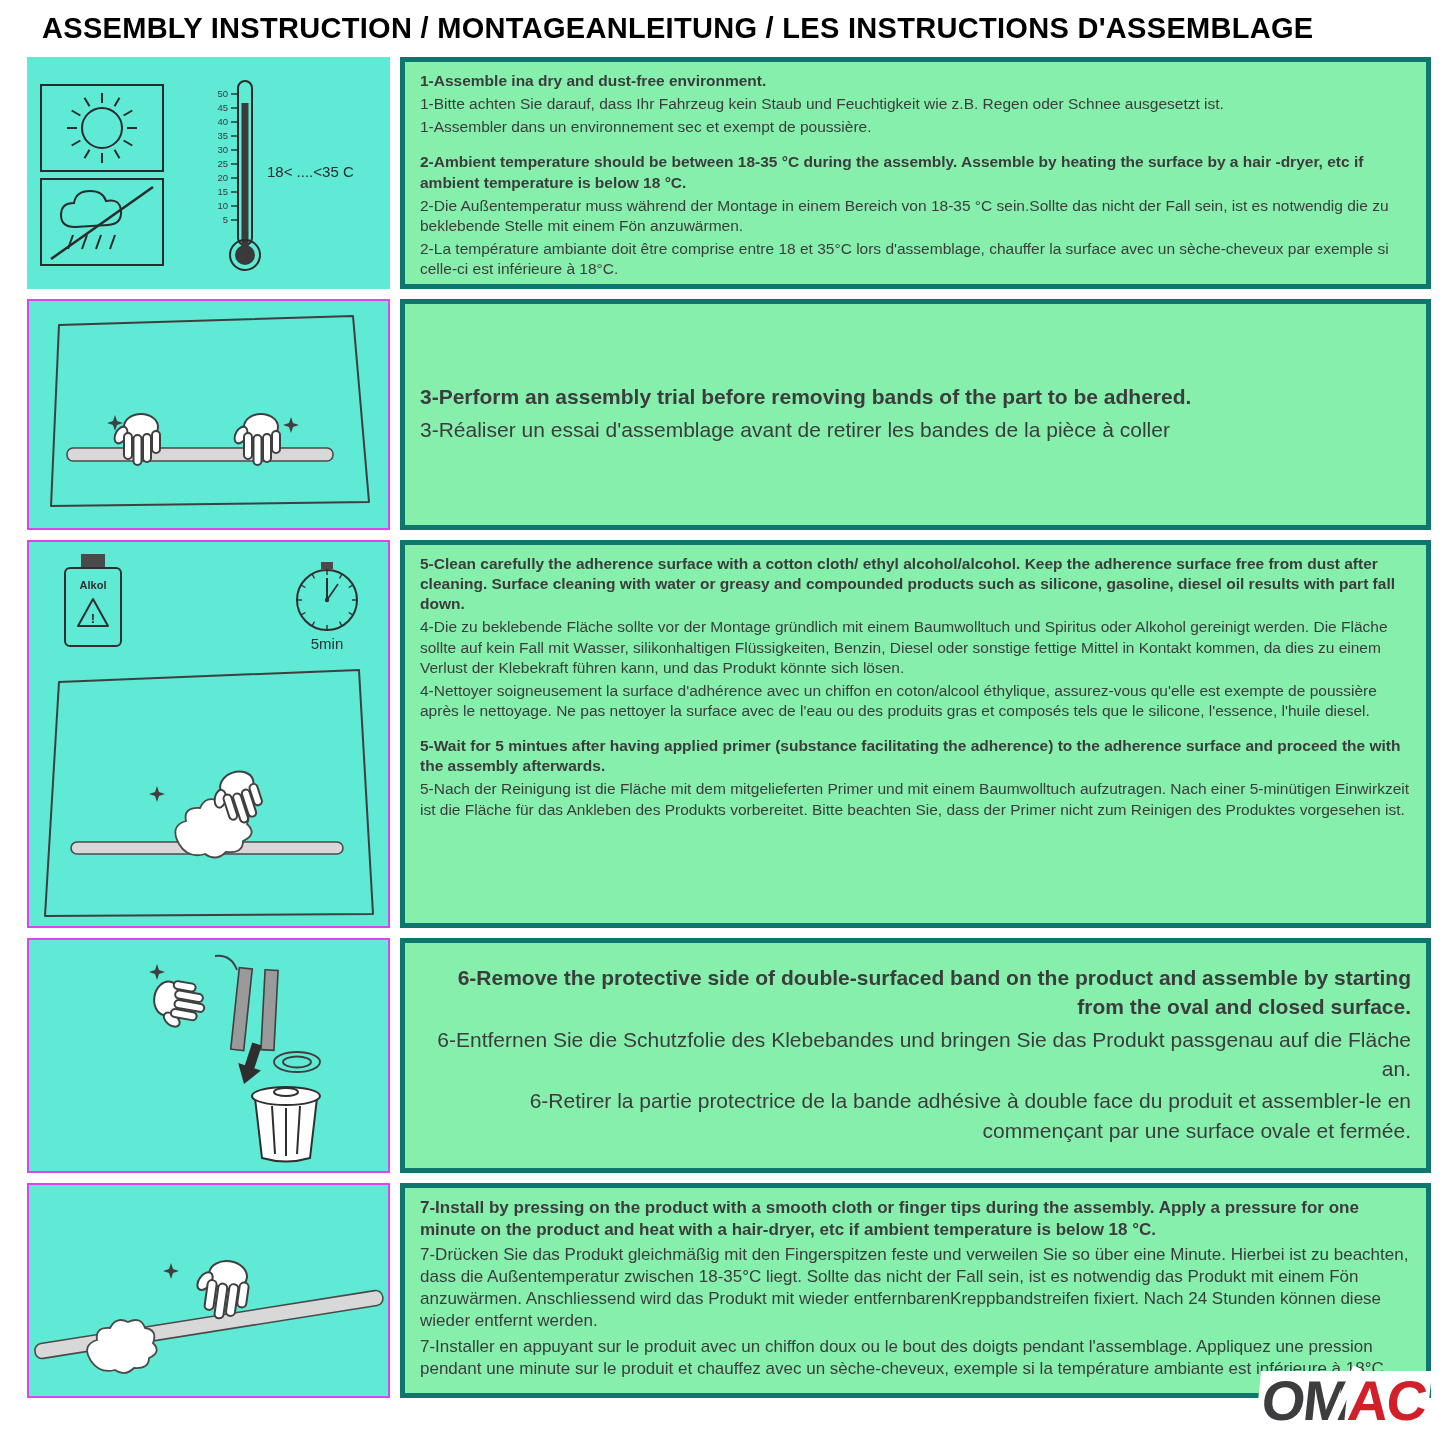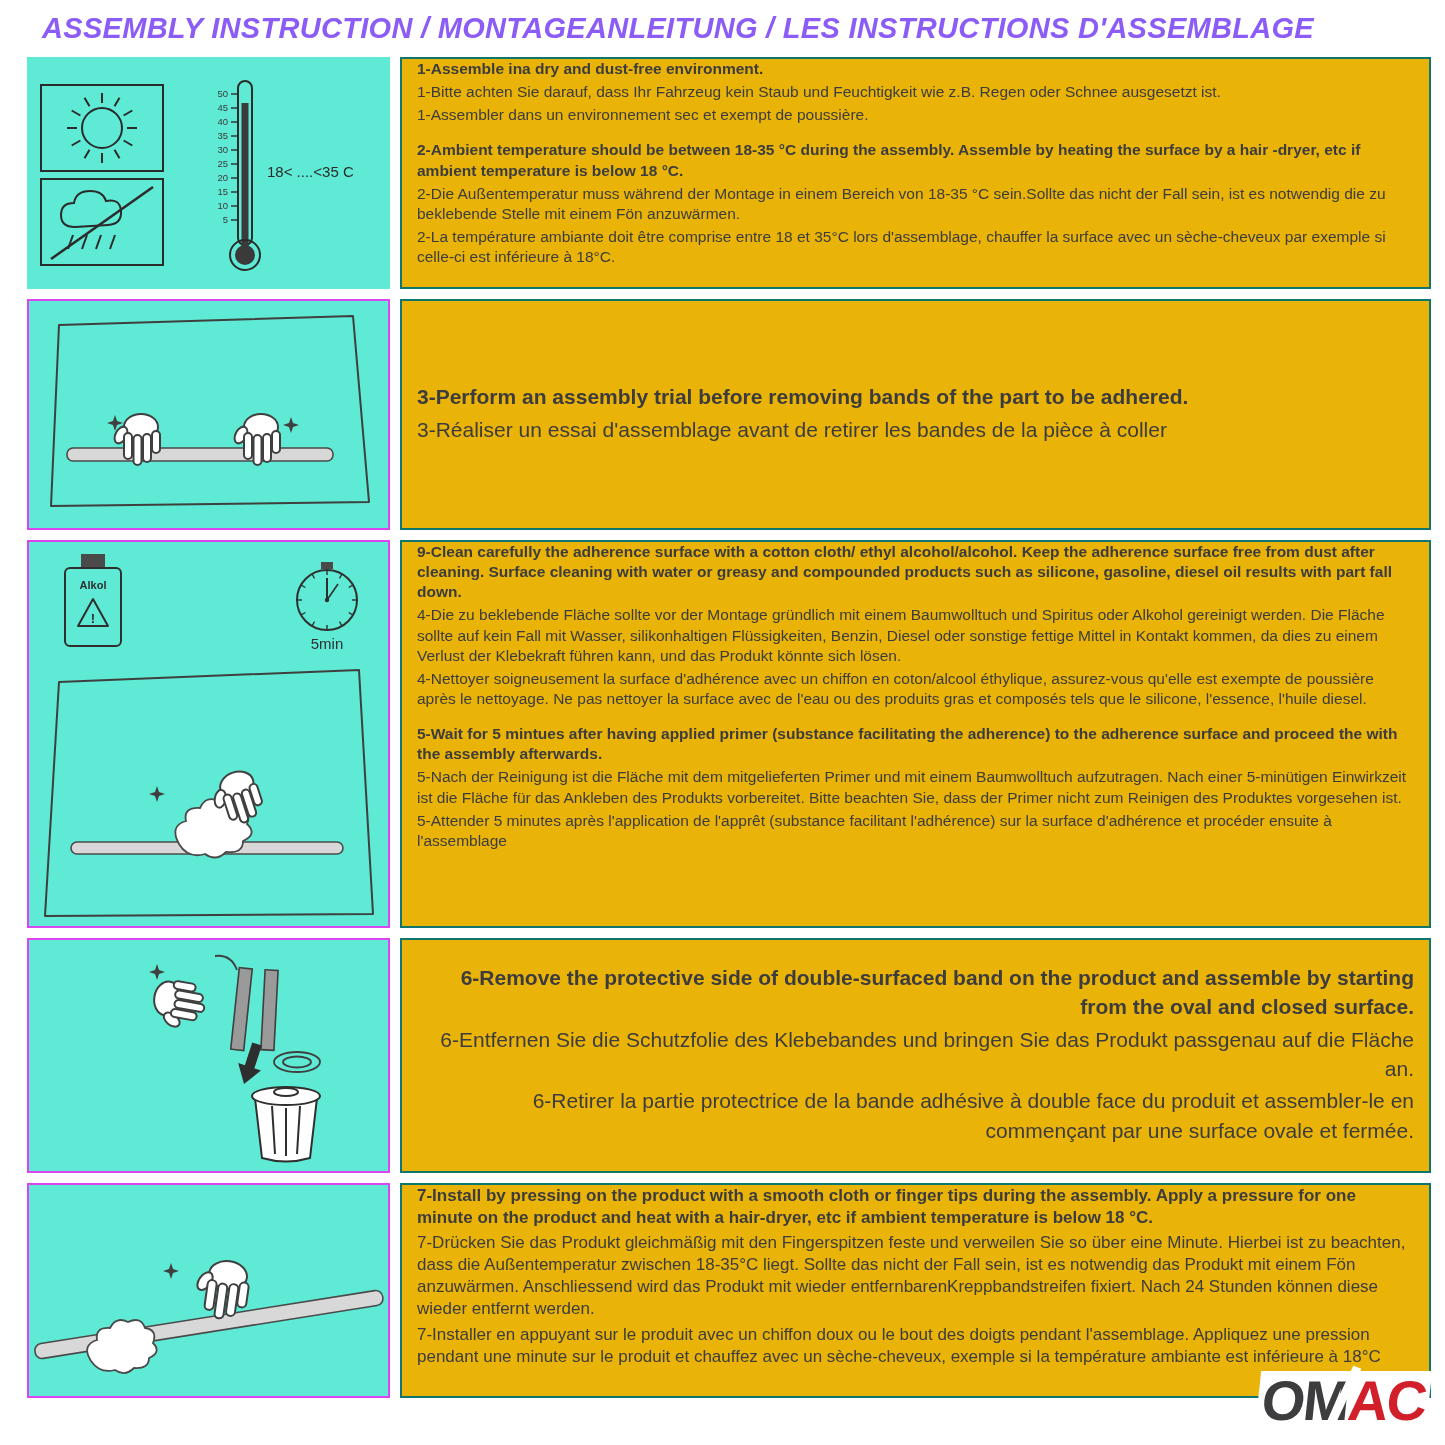--- a/index.html
+++ b/index.html
@@ -3,31 +3,31 @@
 <meta charset="utf-8">
 <style>
   * { margin:0; padding:0; box-sizing:border-box; }
   html,body { background:#ffffff; }
   body {
     width:1445px; height:1445px; overflow:hidden; position:relative;
     font-family:"Liberation Sans","DejaVu Sans",sans-serif;
     color:#3c3c3e;
   }
   .page-title {
-    color:#8b5cf6; font-weight:700; font-size:29px; letter-spacing:.3px;
-    margin:12px 20px 12px 42px; white-space:nowrap;font-style:italic;
+    color:#000000; font-weight:700; font-size:29px; letter-spacing:.3px;
+    margin:12px 20px 12px 42px; white-space:nowrap;
   }
   .rows { margin:0 14px 0 27px; }
   .row { display:flex; gap:10px; margin-bottom:10px; }
   .illus { width:363px; flex:none; background:#5eead4; }
   .illus.bordered { border:2px solid #d946ef; }
   .illus svg { display:block; width:100%; height:100%; }
   .text-box {
-    flex:1; border:2px solid #0f766e; padding:0 15px; overflow:hidden;
-    background:#eab308;
+    flex:1; border:5px solid #0f766e; padding:9px 15px; overflow:hidden;
+    background:#86efac;
   }
   .text-box.center { display:flex; flex-direction:column; justify-content:center; }
   .t-s { font-size:15.5px; line-height:1.3; }
   .t-xs { font-size:17px; line-height:1.3; }
   .t-l { font-size:21px; line-height:1.4; }
   .text-box p { margin:0 0 3px 0; }
   .group + .group { margin-top:15px; }
   p.bold { font-weight:700; }
   .h1 { height:232px; }
   .h2 { height:231px; }
@@ -214,28 +214,27 @@
           <rect x="-17" y="-14" width="8" height="26" rx="4"></rect>
           <rect x="-7.5" y="-12" width="8" height="30" rx="4"></rect>
           <rect x="2" y="-13" width="8" height="28" rx="4"></rect>
           <rect x="11" y="-16" width="8" height="22" rx="4"></rect>
         </g>
         <path d="M0,-8 L2,-2 L8,0 L2,2 L0,8 L-2,2 L-8,0 L-2,-2 Z" fill="#3f3f3f" transform="translate(128,252)"></path>
       </svg>
     </div>
     <div class="text-box t-s h3">
       <div class="group">
-        <p class="bold">9-Clean carefully the adherence surface with a cotton cloth/ ethyl alcohol/alcohol. Keep the adherence surface free from dust after cleaning. Surface cleaning with water or greasy and compounded products such as silicone, gasoline, diesel oil results with part fall down.</p>
+        <p class="bold">5-Clean carefully the adherence surface with a cotton cloth/ ethyl alcohol/alcohol. Keep the adherence surface free from dust after cleaning. Surface cleaning with water or greasy and compounded products such as silicone, gasoline, diesel oil results with part fall down.</p>
         <p>4-Die zu beklebende Fläche sollte vor der Montage gründlich mit einem Baumwolltuch und Spiritus oder Alkohol gereinigt werden. Die Fläche sollte auf kein Fall mit Wasser, silikonhaltigen Flüssigkeiten, Benzin, Diesel oder sonstige fettige Mittel in Kontakt kommen, da dies zu einem Verlust der Klebekraft führen kann, und das Produkt könnte sich lösen.</p>
         <p>4-Nettoyer soigneusement la surface d'adhérence avec un chiffon en coton/alcool éthylique, assurez-vous qu'elle est exempte de poussière après le nettoyage. Ne pas nettoyer la surface avec de l'eau ou des produits gras et composés tels que le silicone, l'essence, l'huile diesel.</p>
       </div>
       <div class="group">
         <p class="bold">5-Wait for 5 mintues after having applied primer (substance facilitating the adherence) to the adherence surface and proceed the with the assembly afterwards.</p>
         <p>5-Nach der Reinigung ist die Fläche mit dem mitgelieferten Primer und mit einem Baumwolltuch aufzutragen. Nach einer 5-minütigen Einwirkzeit ist die Fläche für das Ankleben des Produkts vorbereitet. Bitte beachten Sie, dass der Primer nicht zum Reinigen des Produktes vorgesehen ist.</p>
-        <p>5-Attender 5 minutes après l'application de l'apprêt (substance facilitant l'adhérence) sur la surface d'adhérence et procéder ensuite à l'assemblage</p>
       </div>
     </div>
   </div>
 
   <div class="row">
     <div class="illus bordered h4">
       <svg viewBox="0 0 359 231">
 
         <g>
           <rect x="206" y="28" width="13" height="82" fill="#9a9a9a" stroke="#3f3f3f" stroke-width="1.6" transform="rotate(6 212 69)"></rect>

